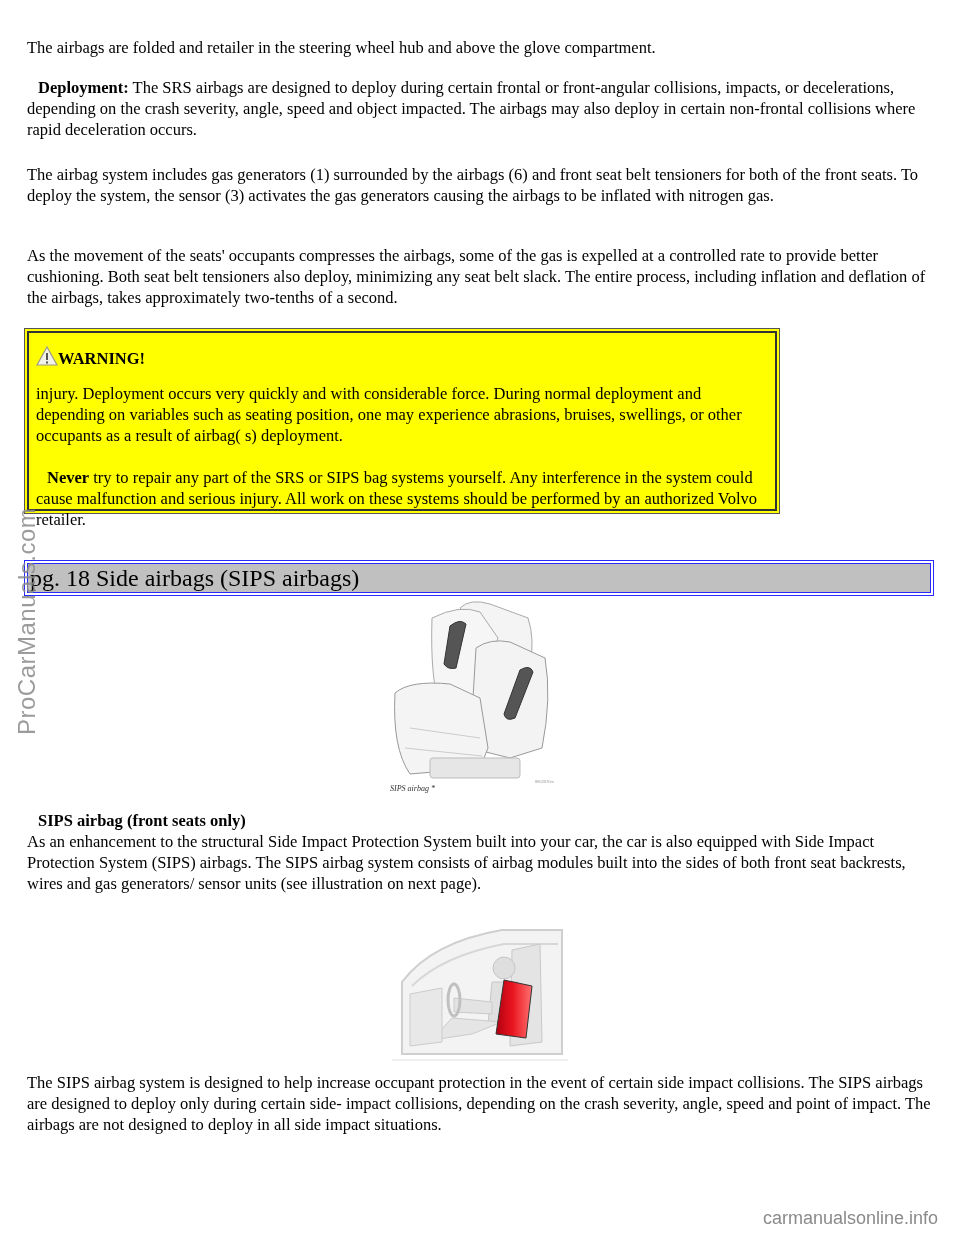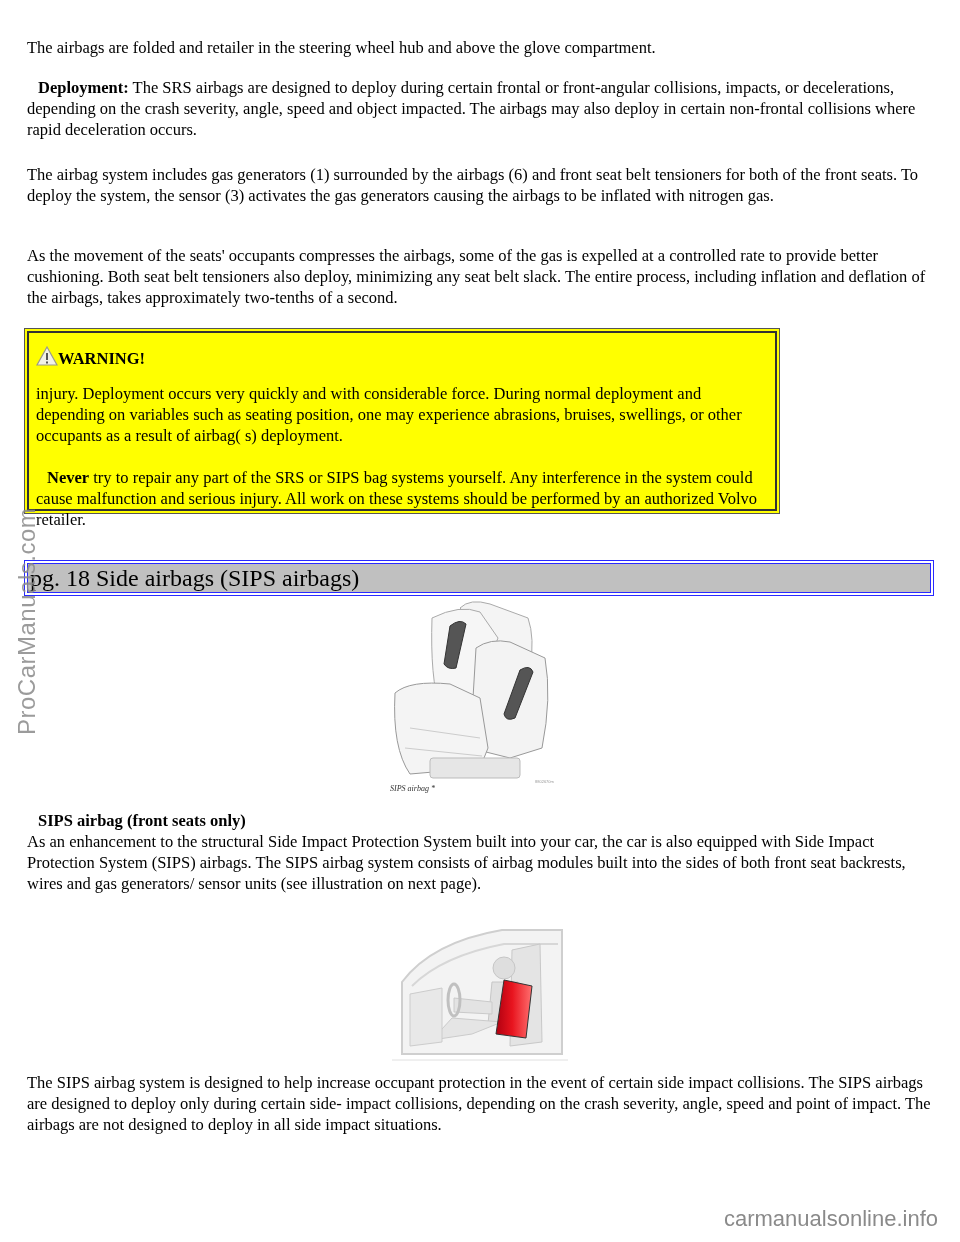--- a/index.html
+++ b/index.html
@@ -50,21 +50,21 @@
     .wm-left {
       position: absolute; left: 16px; top: 735px;
       transform: rotate(-90deg); transform-origin: left top;
       font-family: "Liberation Sans", "DejaVu Sans", sans-serif;
       color: #8a8a8a; font-size: 24px; letter-spacing: 0.5px; white-space: nowrap;
       opacity: 0.85;
     }
     .wm-bottom {
       position: absolute; right: 22px; top: 1208px;
       font-family: "Liberation Sans", "DejaVu Sans", sans-serif;
-      color: #8a8a8a; font-size: 22px; white-space: nowrap;
+      color: #8a8a8a; font-size: 18px; white-space: nowrap;
     }
   </style>
 </head>
 <body>
 
 <div class="content">
   <p class="p1">The airbags are folded and retailer in the steering wheel hub and above the glove compartment.</p>
   <p class="p2"><b>Deployment:</b><span> The SRS airbags are designed to deploy during certain frontal or front-angular collisions, impacts, or decelerations, depending on the crash severity, angle, speed and object impacted. The airbags may also deploy in certain non-frontal collisions where rapid deceleration occurs.</span></p>
   <p class="p3">The airbag system includes gas generators (1) surrounded by the airbags (6) and front seat belt tensioners for both of the front seats. To deploy the system, the sensor (3) activates the gas generators causing the airbags to be inflated with nitrogen gas.</p>
   <p class="p4">As the movement of the seats' occupants compresses the airbags, some of the gas is expelled at a controlled rate to provide better cushioning. Both seat belt tensioners also deploy, minimizing any seat belt slack. The entire process, including inflation and deflation of the airbags, takes approximately two-tenths of a second.</p>

